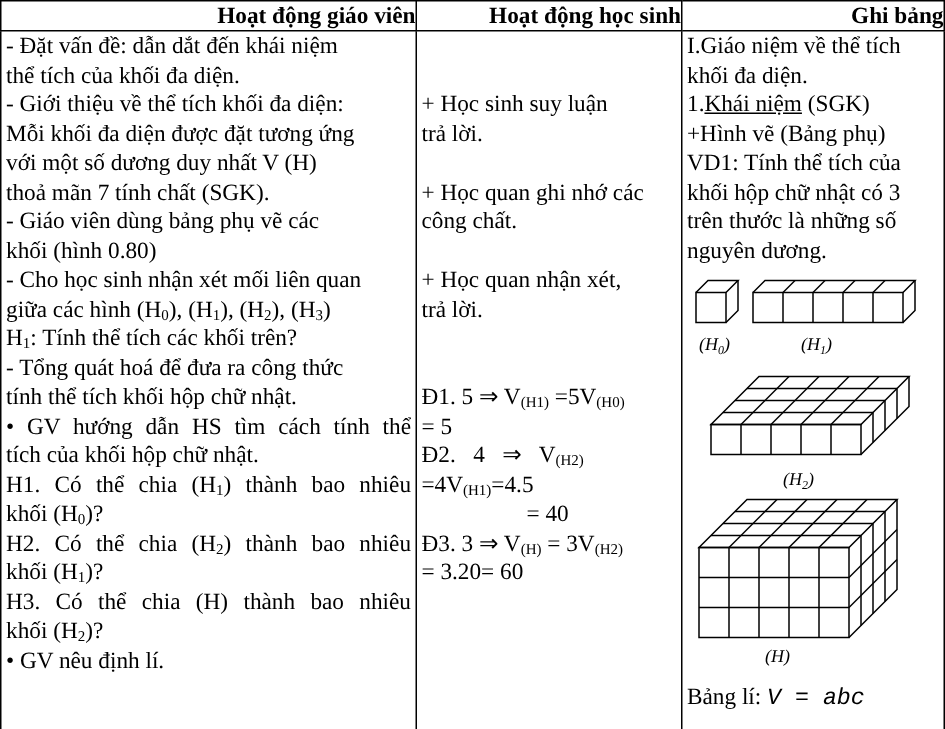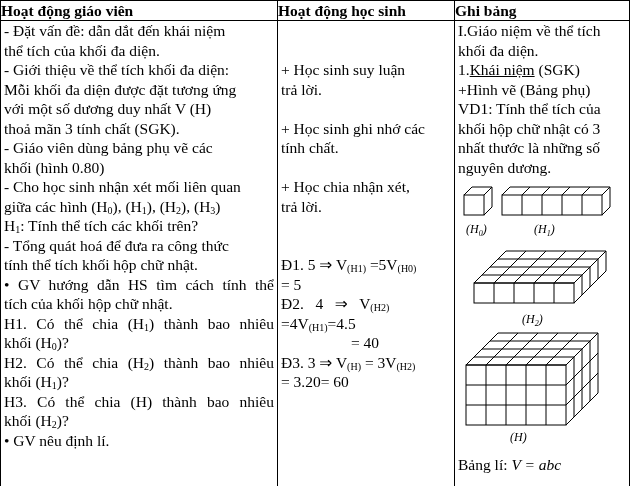--- a/index.html
+++ b/index.html
@@ -7,32 +7,32 @@
   .page { position: relative; width: 630px; height: 486px; }
   table.lesson {
     position: absolute; left: 0; top: 0;
     border-collapse: collapse; table-layout: fixed;
     width: 629px;
   }
   table.lesson th, table.lesson td {
     border: 1px solid #000; padding: 0 3px; vertical-align: top;
     font-size: 15.5px; line-height: 19.5px;
   }
-  table.lesson th { font-weight: bold; text-align: left; height: 19px; line-height: 19px; padding: 0; }
+  table.lesson th { font-weight: bold; text-align: right; height: 19px; line-height: 19px; padding: 0; }
   col.c1 { width: 277px; }
   col.c2 { width: 177px; }
   col.c3 { width: 175px; }
   .line { display: block; white-space: nowrap; }
   .just { text-align: justify; text-align-last: justify; white-space: normal; }
   .gap { display: block; height: 19.5px; }
   sub { font-size: 10px; vertical-align: baseline; position: relative; top: 2px; line-height: 0; }
   .u { text-decoration: underline; }
   .fig { display: block; margin: 2px 0 0 4px; }
   .theorem { display: block; }
-  .theorem i { font-style: italic; }
+  .theorem i { font-style: italic; font-family: Liberation Mono, monospace; }
 </style>
 </head>
 <body>
 
 <div class="page">
 <table class="lesson">
   <colgroup>
         <col class="c1">
         <col class="c2">
         <col class="c3">
@@ -45,21 +45,21 @@
     </tr>
   </thead>
   <tbody>
     <tr style="height:466px;">
       <td>
         <span class="line">- Đặt vấn đề: dẫn dắt đến khái niệm</span>
         <span class="line">thể tích của khối đa diện.</span>
         <span class="line">- Giới thiệu về thể tích khối đa diện:</span>
         <span class="line">Mỗi khối đa diện được đặt tương ứng</span>
         <span class="line">với một số dương duy nhất V (H)</span>
-        <span class="line">thoả mãn 3 tính chất (SGK).</span>
+        <span class="line">thoả mãn 7 tính chất (SGK).</span>
         <span class="line">- Giáo viên dùng bảng phụ vẽ các</span>
         <span class="line">khối (hình 0.80)</span>
         <span class="line">- Cho học sinh nhận xét mối liên quan</span>
         <span class="line"><span>giữa các hình (H</span><sub>0</sub><span>), (H</span><sub>1</sub><span>), (H</span><sub>2</sub><span>), (H</span><sub>3</sub><span>)</span></span>
         <span class="line"><span>H</span><sub>1</sub><span>: Tính thể tích các khối trên?</span></span>
         <span class="line">- Tổng quát hoá để đưa ra công thức</span>
         <span class="line">tính thể tích khối hộp chữ nhật.</span>
         <span class="line just">• GV hướng dẫn HS tìm cách tính thể</span>
         <span class="line">tích của khối hộp chữ nhật.</span>
         <span class="line just"><span>H1. Có thể chia (H</span><sub>1</sub><span>) thành bao nhiêu</span></span>
@@ -70,44 +70,44 @@
         <span class="line"><span>khối (H</span><sub>2</sub><span>)?</span></span>
         <span class="line">• GV nêu định lí.</span>
       </td>
 
       <td>
         <span class="gap"></span>
             <span class="gap"></span>
         <span class="line">+ Học sinh suy luận</span>
         <span class="line">trả lời.</span>
         <span class="gap"></span>
-        <span class="line">+ Học sinh ghi nhớ các</span>
-        <span class="line">tính chất.</span>
+        <span class="line">+ Học quan ghi nhớ các</span>
+        <span class="line">công chất.</span>
         <span class="gap"></span>
-        <span class="line">+ Học chia nhận xét,</span>
+        <span class="line">+ Học quan nhận xét,</span>
         <span class="line">trả lời.</span>
         <span class="gap"></span>
             <span class="gap"></span>
         <span class="line"><span>Đ1. 5 ⇒ V</span><sub>(H1)</sub><span> =5V</span><sub>(H0)</sub></span>
         <span class="line">= 5</span>
         <span class="line" style="white-space:pre;"><span>Đ2.   4   ⇒   V</span><sub>(H2)</sub></span>
         <span class="line"><span>=4V</span><sub>(H1)</sub><span>=4.5</span></span>
         <span class="line" style="padding-left:70px;">= 40</span>
         <span class="line"><span>Đ3. 3 ⇒ V</span><sub>(H)</sub><span> = 3V</span><sub>(H2)</sub></span>
         <span class="line">= 3.20= 60</span>
       </td>
 
       <td>
         <span class="line">I.Giáo niệm về thể tích</span>
         <span class="line">khối đa diện.</span>
         <span class="line"><span>1.</span><span class="u">Khái niệm</span><span> (SGK)</span></span>
         <span class="line">+Hình vẽ (Bảng phụ)</span>
         <span class="line">VD1: Tính thể tích của</span>
         <span class="line">khối hộp chữ nhật có 3</span>
-        <span class="line">nhất thước là những số</span>
+        <span class="line">trên thước là những số</span>
         <span class="line">nguyên dương.</span>
 
         <svg class="fig" width="164" height="276" viewBox="0 0 164 276">
           <g fill="none" stroke="#000" stroke-width="1">
 
             <g>
               <rect x="2" y="16" width="20" height="20"></rect>
               <polyline points="2,16 10,8 30,8 22,16"></polyline>
               <polyline points="30,8 30,28 22,36"></polyline>
             </g>

